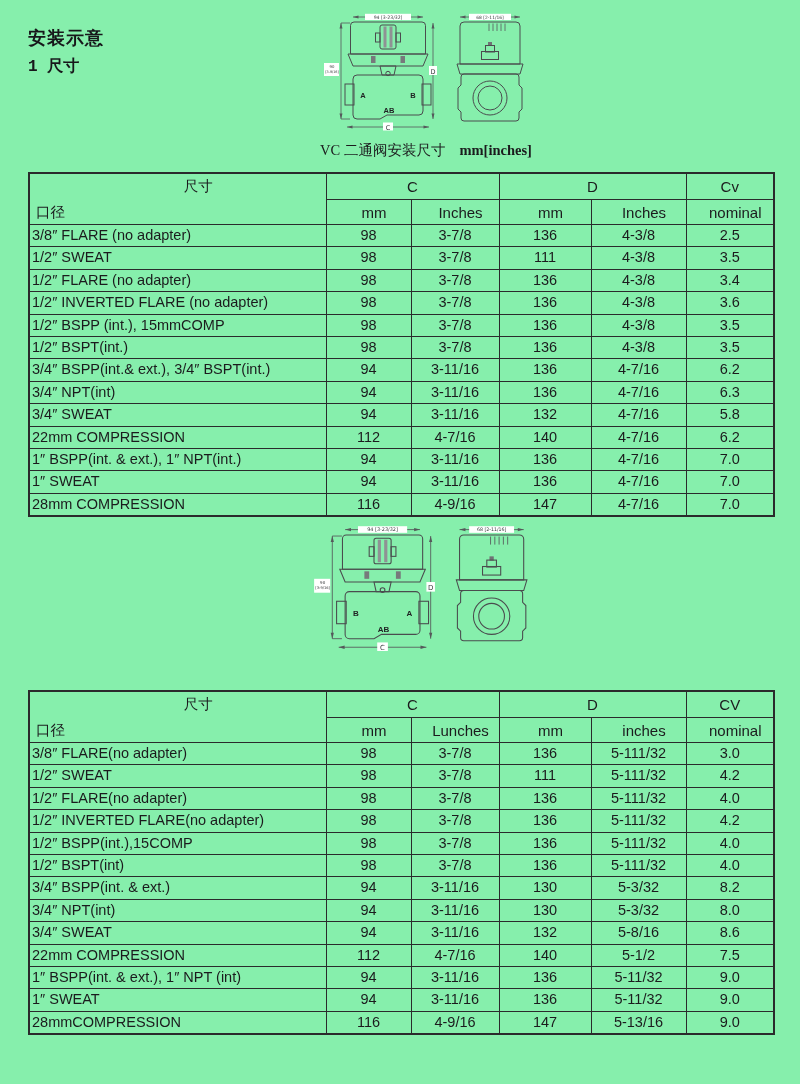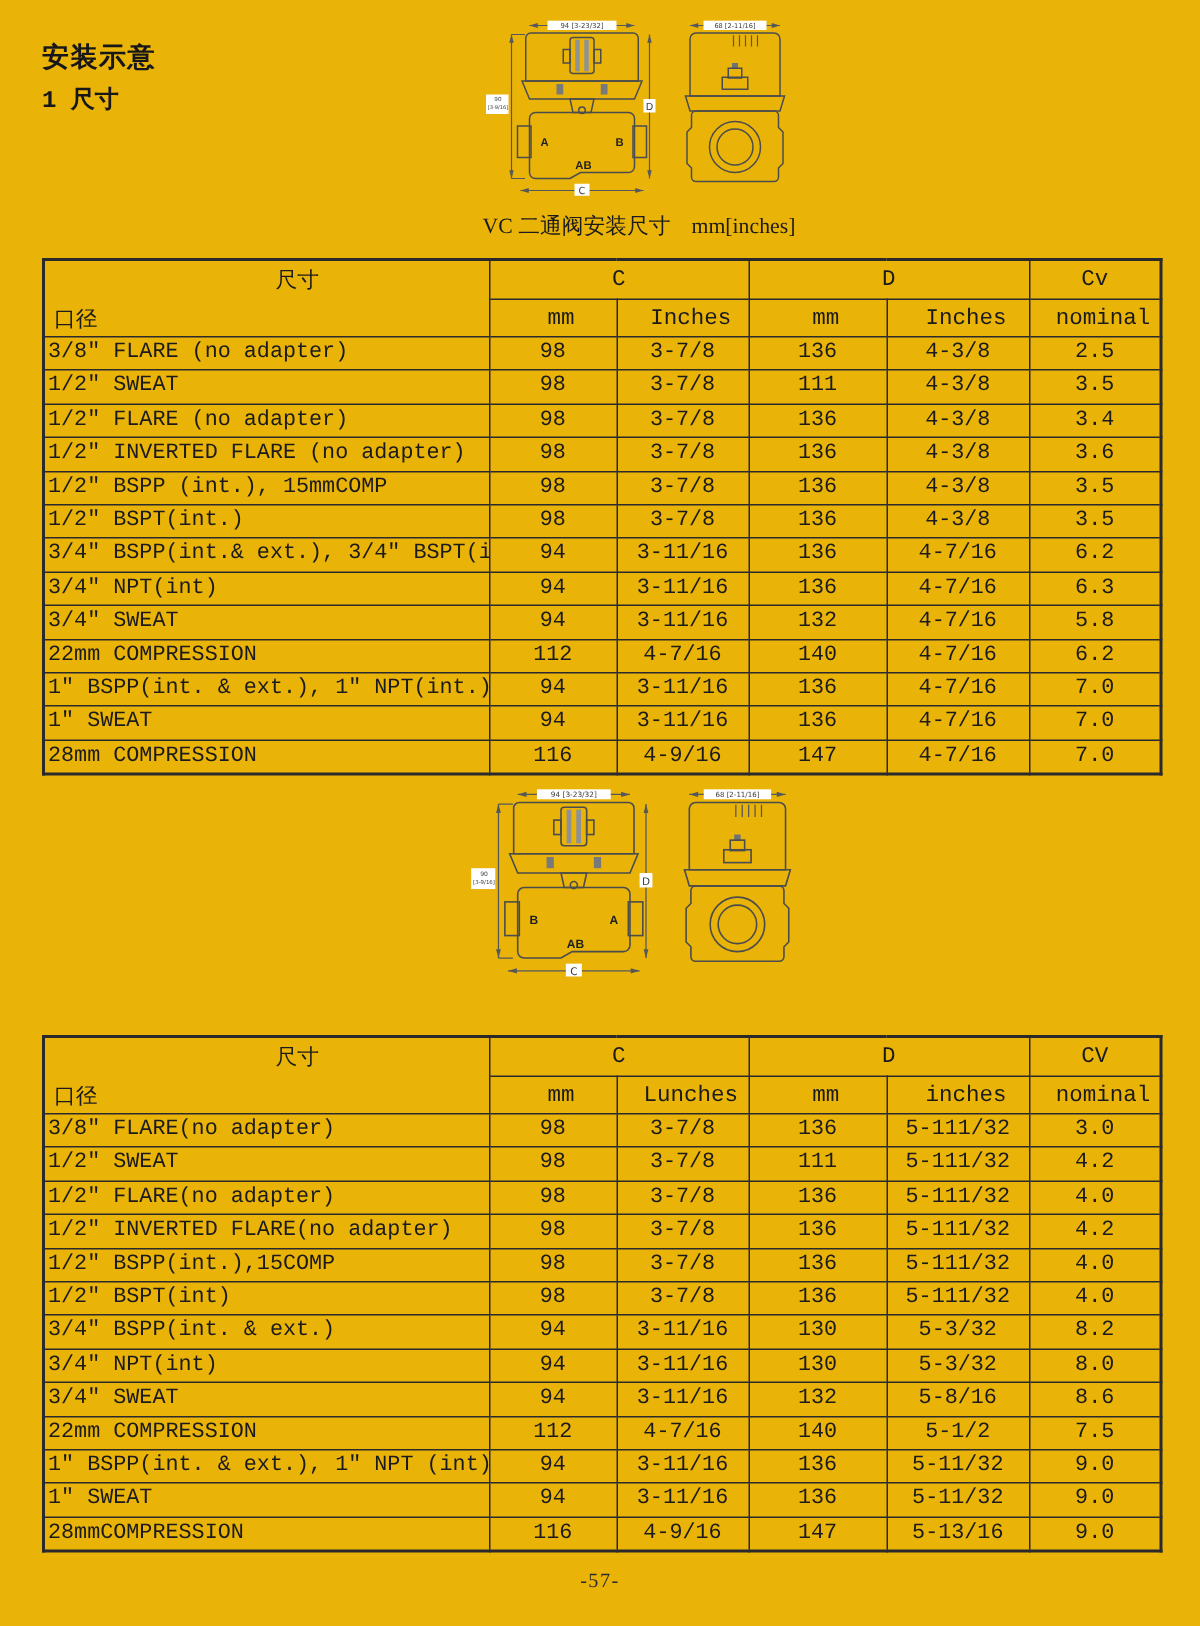--- a/index.html
+++ b/index.html
@@ -1,18 +1,18 @@
 <!DOCTYPE html>
 <html><head>
 <meta charset="utf-8">
 <style>
   html,body { margin:0; padding:0; }
   .page {
     position:relative; width:800px; height:1084px;
-    background:#eab308; overflow:hidden;
+    background:#86efac; overflow:hidden;
     font-family:"Liberation Serif", serif; color:#1b1b1d;
   }
   .doc-title {
     position:absolute; left:28px; top:26px;
     font-family:"Liberation Sans", sans-serif;
     font-weight:bold; font-size:18px; letter-spacing:1px; color:#17171a;
   }
   .doc-subtitle {
     position:absolute; left:28px; top:56px;
     font-family:Liberation Mono, monospace;
@@ -20,26 +20,26 @@
   }
   .diagram { position:absolute; }
   .diagram-1 { left:323px; top:8px; }
   .diagram-2 { left:313px; top:520px; }
   .fig-caption {
     position:absolute; left:52px; width:748px; text-align:center;
     font-size:14.5px; color:#1b1b1d; white-space:nowrap;
   }
   .caption-1 { top:141px; }
   .caption-2 { top:658px; }
-  .fig-caption .unit { margin-left:14px; }
+  .fig-caption .unit { margin-left:14px;font-weight:bold; }
 
   .dim-table {
     position:absolute; left:28px;
     width:745px; border-collapse:collapse; table-layout:fixed;
-    font-family:Liberation Mono, monospace; color:#1b1b1d;
+    font-family:Liberation Sans, sans-serif; color:#1b1b1d;
     border:2px solid #2a2a2c;
   }
   .table-1 { top:172px; }
   .table-2 { top:690px; }
   .dim-table th, .dim-table td { border:1px solid #2a2a2c; overflow:hidden; white-space:nowrap; }
   .dim-table th { font-weight:normal; font-size:15px; text-align:center; }
   .dim-table thead tr:first-child th { height:23px; }
   .dim-table thead tr:last-child th { height:22px;padding-left:12px; }
   .dim-table td { font-size:14.5px; height:21.4px; line-height:1.05; padding:0 4px; }
   .dim-table .label-cell { text-align:left; padding-left:2px; }
@@ -421,15 +421,14 @@
           <td class="label-cell">28mmCOMPRESSION</td>
           <td class="num-cell">116</td>
           <td class="num-cell">4-9/16</td>
           <td class="num-cell">147</td>
           <td class="num-cell">5-13/16</td>
           <td class="num-cell">9.0</td>
         </tr>
       </tbody>
   </table>
 
-  <div class="page-number">-57-</div>
 
 </div>
 
 </body></html>

